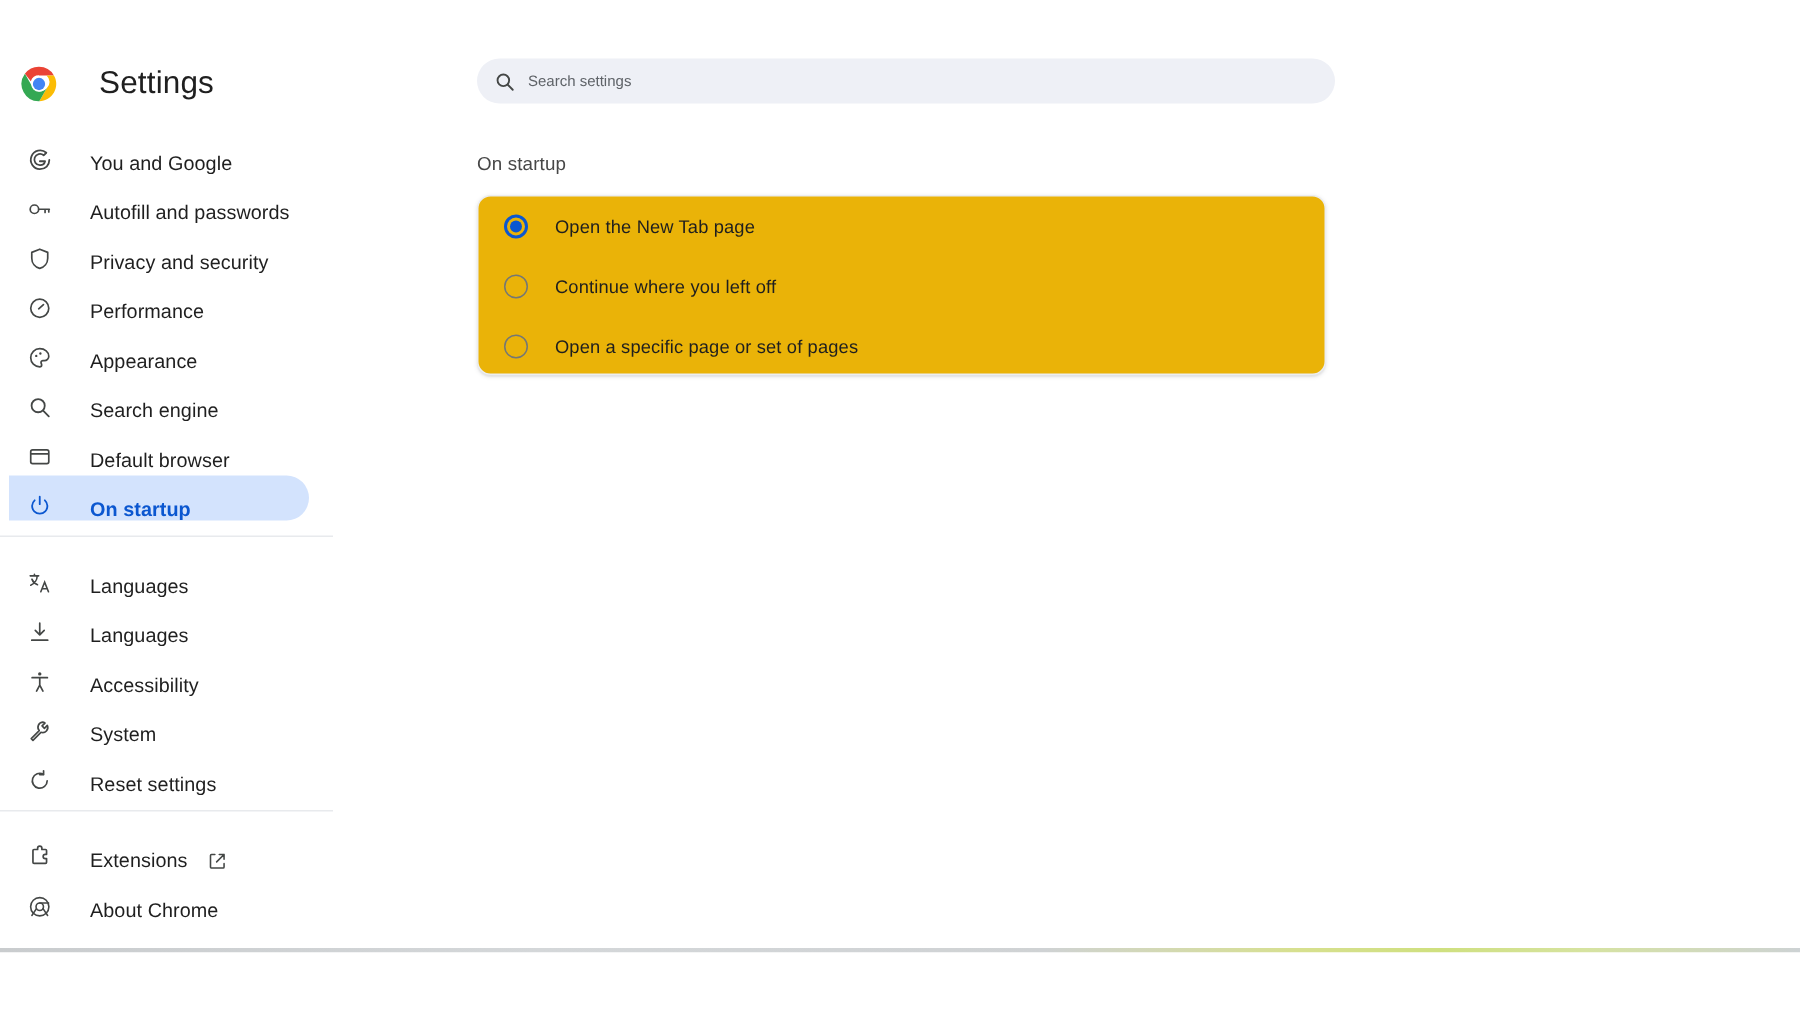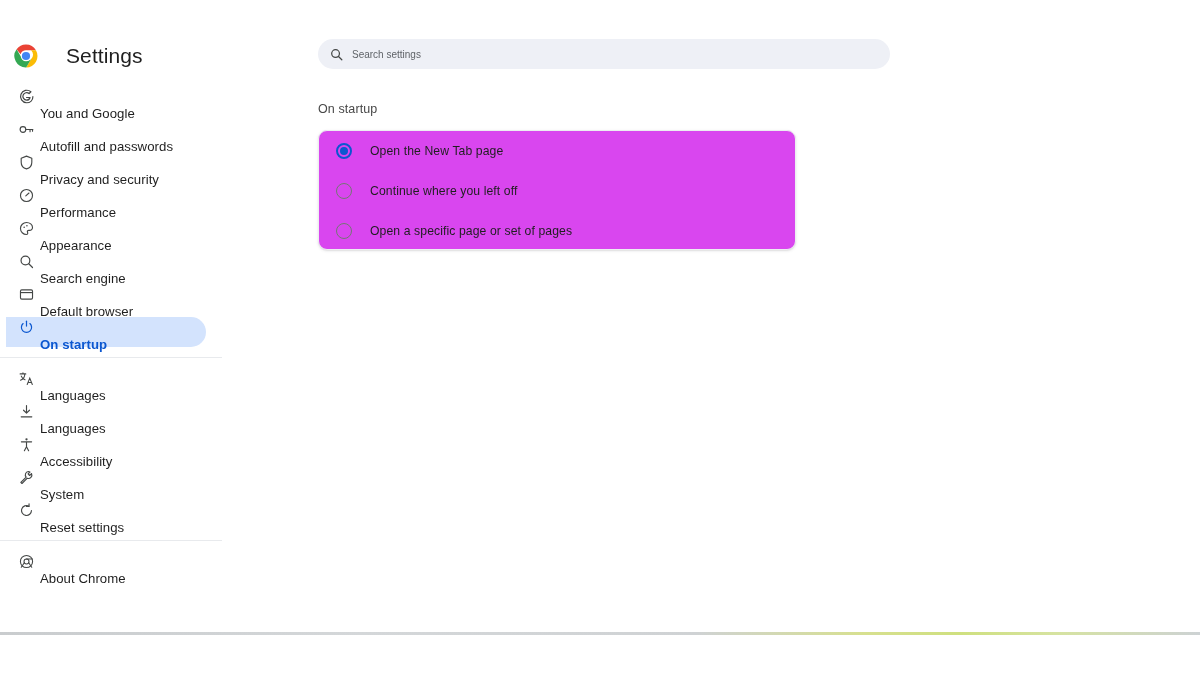--- a/index.html
+++ b/index.html
@@ -36,29 +36,28 @@
     color: #1f1f1f;
     font-weight: 400;
     letter-spacing: 0.1px;
     white-space: nowrap;
   }
 
   .nav { position: absolute; left: 0; top: 86px; width: 300px; }
   .nav-item {
     position: relative;
     display: flex;
-    align-items: flex-start;
+    align-items: flex-end;
     height: 30px;
     margin: 0 0 3px 6px;
     width: 200px;
     padding-left: 10px;
     border-radius: 0 15px 15px 0;
     cursor: pointer;
     color: #444746;
-    flex-direction: column;
   }
   .nav-item .ico {
     width: 20px; height: 20px;
     display: flex; align-items: center; justify-content: center;
     flex: 0 0 20px;
     color: #444746;
   }
   .nav-item .lbl {
     margin-left: 24px;
     font-size: 13.2px;
@@ -114,22 +113,22 @@
     position: absolute;
     left: 18px; top: 102px;
     font-size: 12.5px;
     color: #474747;
     letter-spacing: 0.1px;
   }
 
   #startup-card {
     position: absolute;
     left: 18px; top: 130px;
-    width: 478px; height: 120px;
-    background: #d946ef;
+    width: 566px; height: 120px;
+    background: #eab308;
     border: 1px solid #eceef1;
     border-radius: 9px;
     box-shadow: 0 1px 3px rgba(60,64,67,0.13), 0 1px 1px rgba(60,64,67,0.06);
     overflow: hidden;
   }
   .radio-row {
     display: flex;
     align-items: center;
     height: 40px;
     padding-left: 17px;
@@ -324,20 +323,34 @@
           <svg width="17" height="17" viewBox="0 0 24 24" fill="none" stroke="currentColor" stroke-width="1.6">
             <path d="M19 12a7 7 0 1 1-3.6-6.1" stroke-linecap="round"></path>
             <path d="M15.6 2.6v3.6h-3.6" stroke-linecap="round" stroke-linejoin="round"></path>
           </svg>
         </span>
         <span class="lbl">Reset settings</span>
       </div>
 
       <div class="nav-sep"></div>
 
+      <div class="nav-item">
+        <span class="ico">
+          <svg width="17" height="17" viewBox="0 0 24 24" fill="none" stroke="currentColor" stroke-width="1.6">
+            <path d="M10 3.5a2 2 0 0 1 4 0v1.2h3.4a1 1 0 0 1 1 1v3.5h-1.2a2 2 0 0 0 0 4h1.2v3.5a1 1 0 0 1-1 1H6.6a1 1 0 0 1-1-1V5.7a1 1 0 0 1 1-1H10z" stroke-linejoin="round"></path>
+          </svg>
+        </span>
+        <span class="lbl">Extensions</span>
+        <span class="ext-ico">
+          <svg width="14" height="14" viewBox="0 0 24 24" fill="none" stroke="currentColor" stroke-width="1.8">
+            <path d="M9 4.5H5.2A1.2 1.2 0 0 0 4 5.7v13.1A1.2 1.2 0 0 0 5.2 20h13.1a1.2 1.2 0 0 0 1.2-1.2V15" stroke-linecap="round" stroke-linejoin="round"></path>
+            <path d="M14 4.5h5.5V10M19.5 4.5L11 13" stroke-linecap="round" stroke-linejoin="round"></path>
+          </svg>
+        </span>
+      </div>
 
       <div class="nav-item">
         <span class="ico">
           <svg width="17" height="17" viewBox="0 0 24 24" fill="none" stroke="currentColor" stroke-width="1.5">
             <circle cx="12" cy="12" r="8.6"></circle>
             <circle cx="12" cy="12" r="3.5"></circle>
             <path d="M20.3 8.4H12M8.9 13.8L4.6 20.2M15.1 13.8l4.3 6.4" stroke-linecap="round"></path>
           </svg>
         </span>
         <span class="lbl">About Chrome</span>

